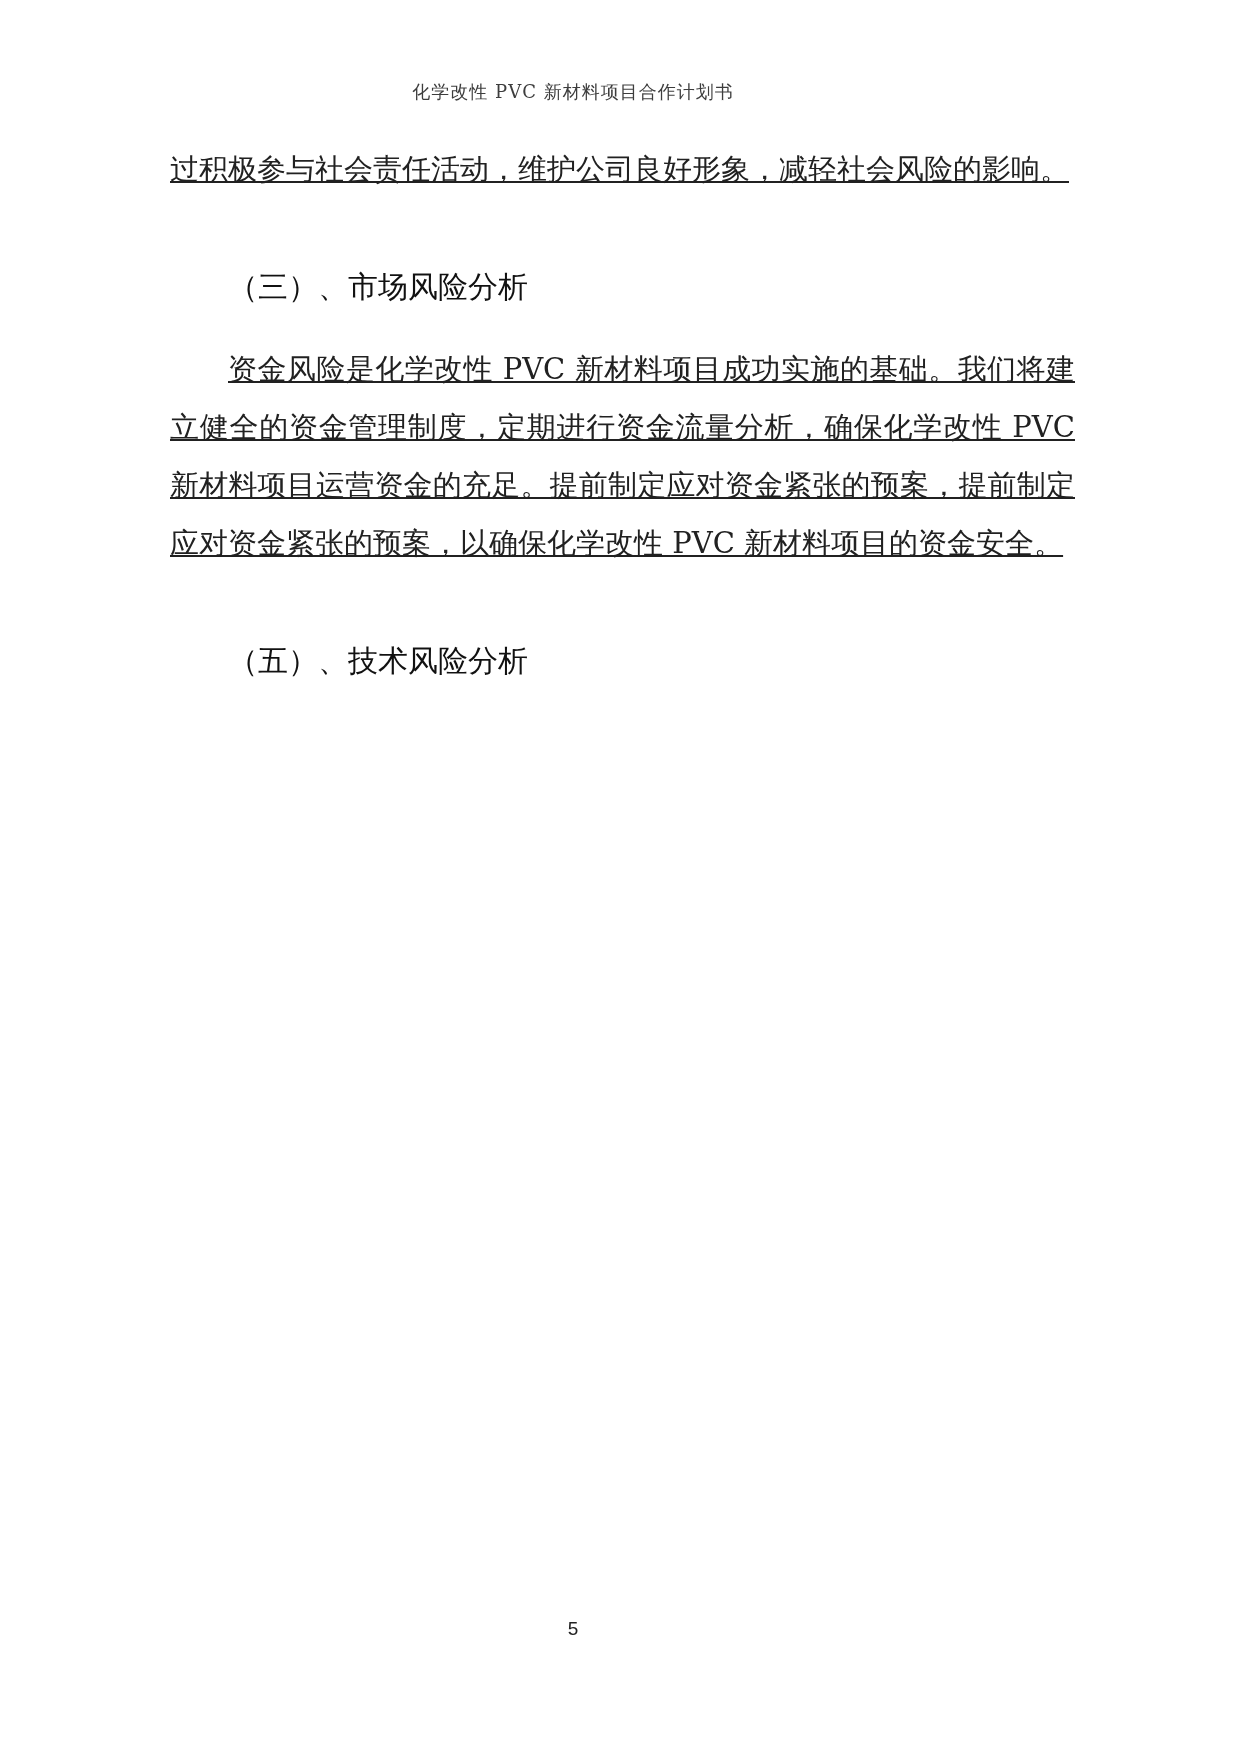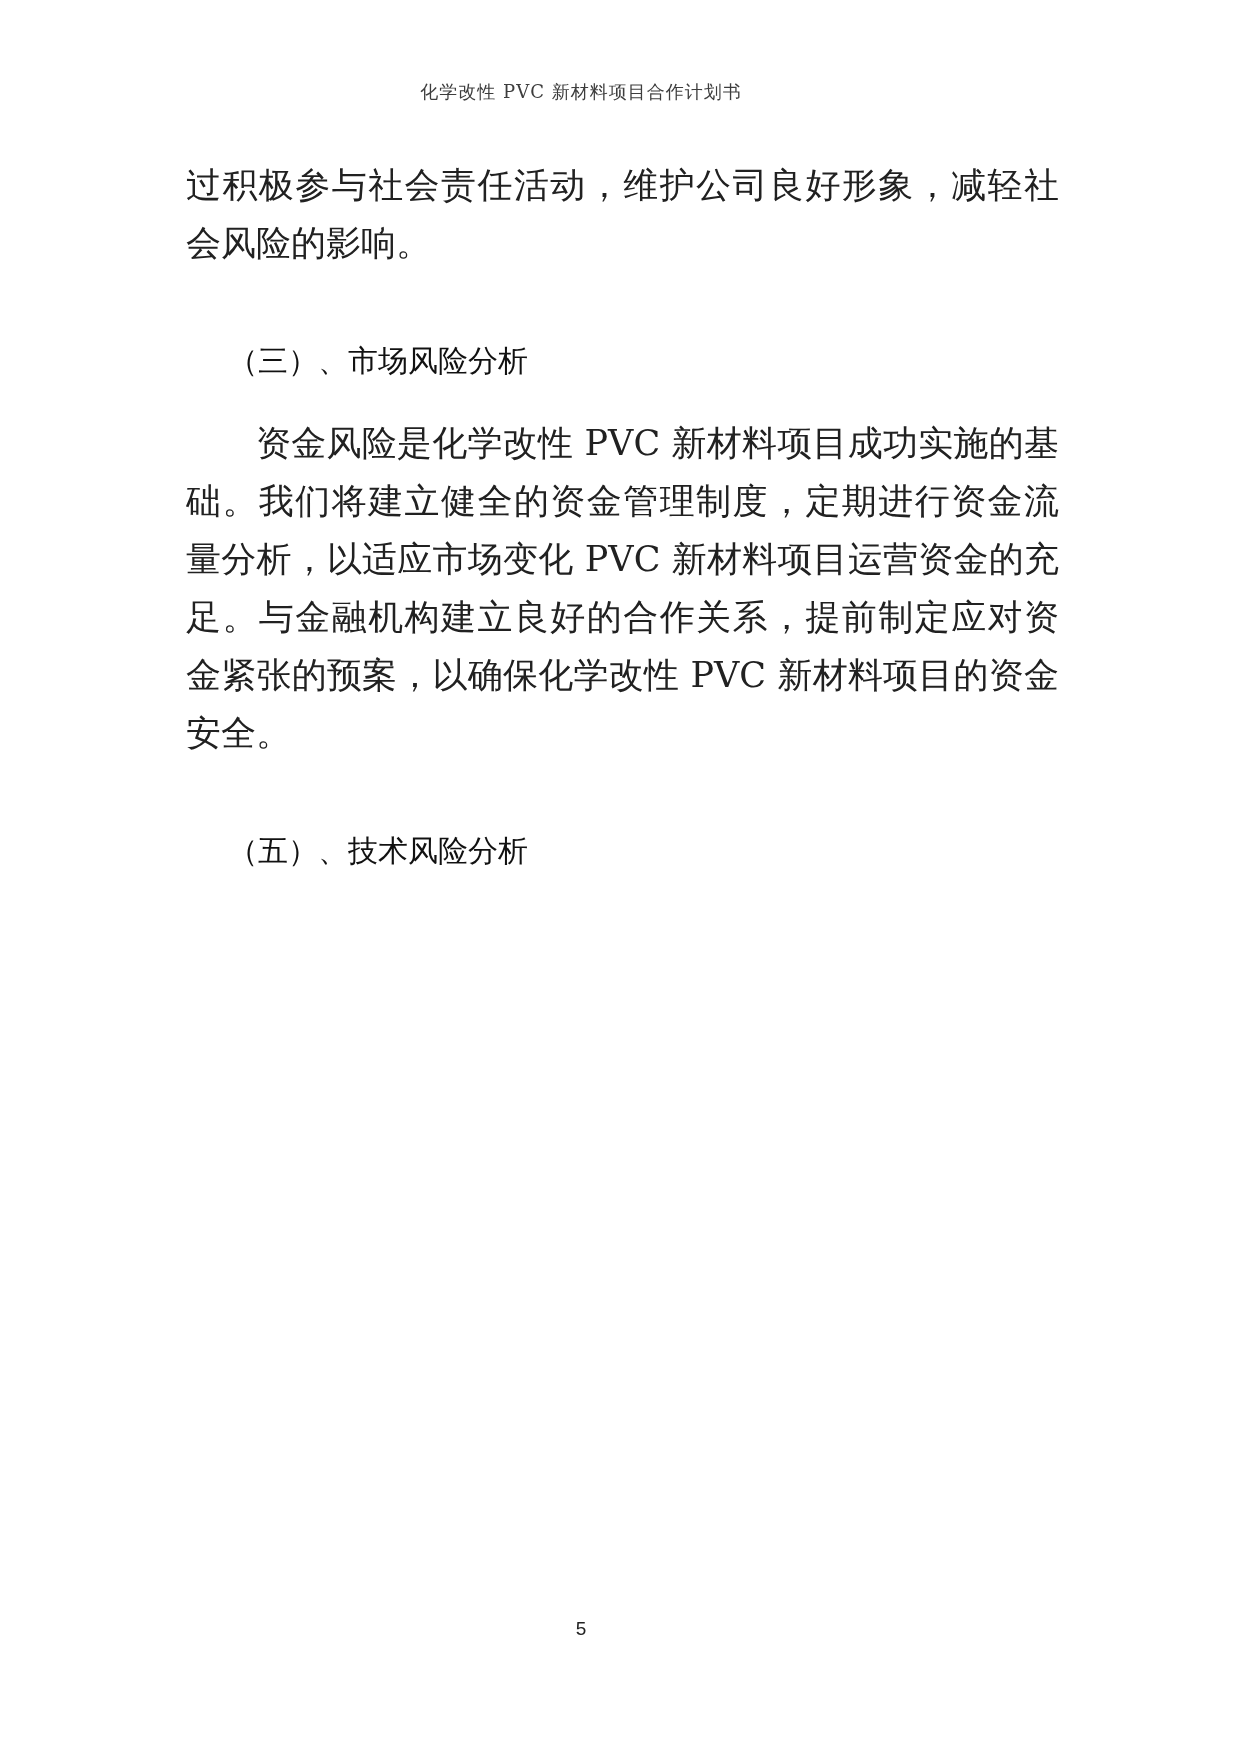--- a/index.html
+++ b/index.html
@@ -4,45 +4,45 @@
 <style>
   html, body { margin: 0; padding: 0; background: #ffffff; }
   .page {
     position: relative;
     width: 1146px;
     height: 1753px;
     background: #ffffff;
     overflow: hidden;
     font-family: "DejaVu Serif", serif;
     color: #212121;
-    padding-left: 16px;
   }
   .doc-header {
     position: absolute;
     top: 80px;
     left: 0;
     width: 100%;
     text-align: center;
     font-size: 18px;
     letter-spacing: 1px;
     color: #3d3d3d;
   }
   .doc-body {
     position: absolute;
     top: 140px;
     left: 170px;
     width: 905px;
   }
   .para {
-    margin: 16px;
-    font-size: 35px;
+    margin: 0;
+    font-size: 29px;
     line-height: 58px;
     text-align: justify;
     text-justify: inter-ideograph;
     color: #212121;
+    text-decoration: underline;
   }
   .para.indent { text-indent: 2em; }
   .heading {
     margin: 60px 0 24px 0;
     padding-left: 58px;
     font-size: 30px;
     line-height: 58px;
     font-weight: 400;
     font-family: "Liberation Sans", sans-serif;
     color: #111111;
@@ -68,21 +68,21 @@
   </div>
 
   <div class="doc-body">
 
     <p class="para">过积极参与社会责任活动，维护公司良好形象，减轻社会风险的影响。</p>
 
     <h2 class="heading">（三）、市场风险分析</h2>
 
 
 
-    <p class="para indent">资金风险是化学改性 PVC 新材料项目成功实施的基础。我们将建立健全的资金管理制度，定期进行资金流量分析，以适应市场变化 PVC 新材料项目运营资金的充足。与金融机构建立良好的合作关系，提前制定应对资金紧张的预案，以确保化学改性 PVC 新材料项目的资金安全。</p>
+    <p class="para indent">资金风险是化学改性 PVC 新材料项目成功实施的基础。我们将建立健全的资金管理制度，定期进行资金流量分析，确保化学改性 PVC 新材料项目运营资金的充足。提前制定应对资金紧张的预案，提前制定应对资金紧张的预案，以确保化学改性 PVC 新材料项目的资金安全。</p>
 
     <h2 class="heading">（五）、技术风险分析</h2>
 
 
   </div>
 
   <div class="doc-footer">
     <span>5</span>
   </div>
 

